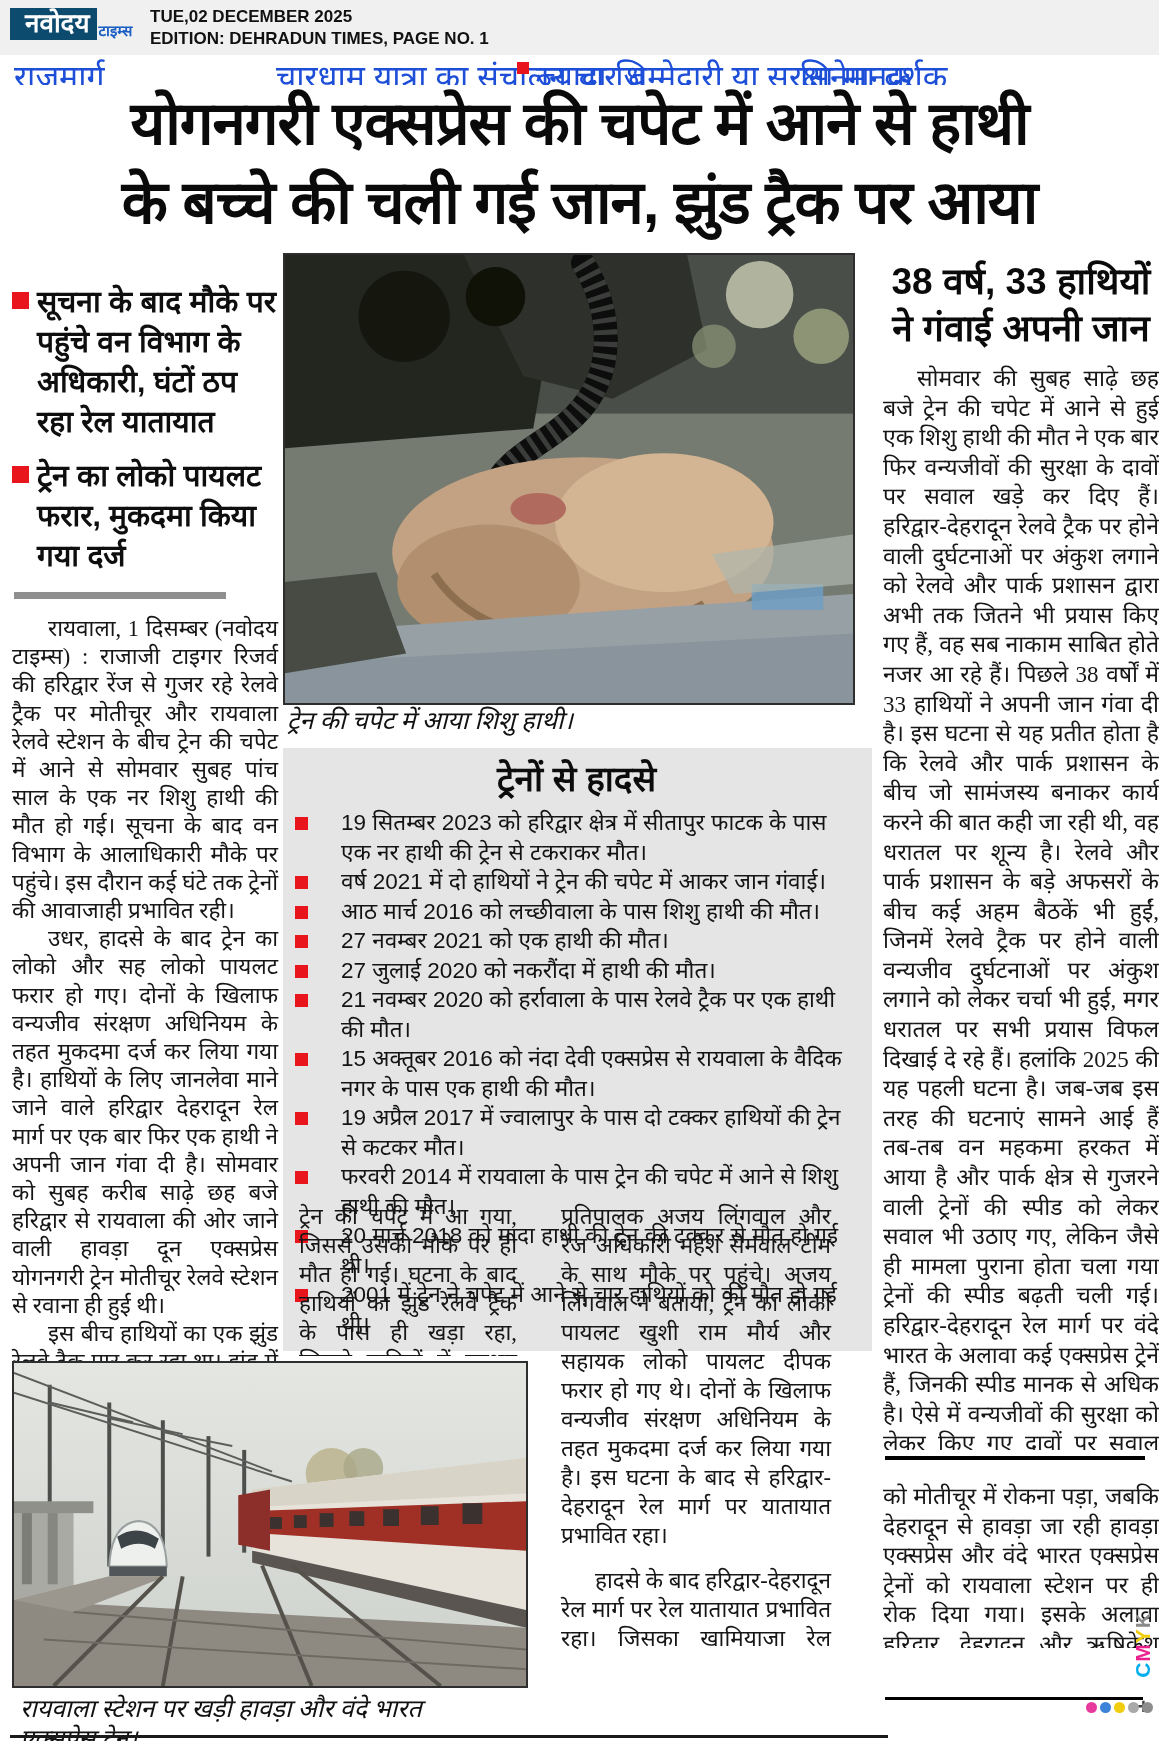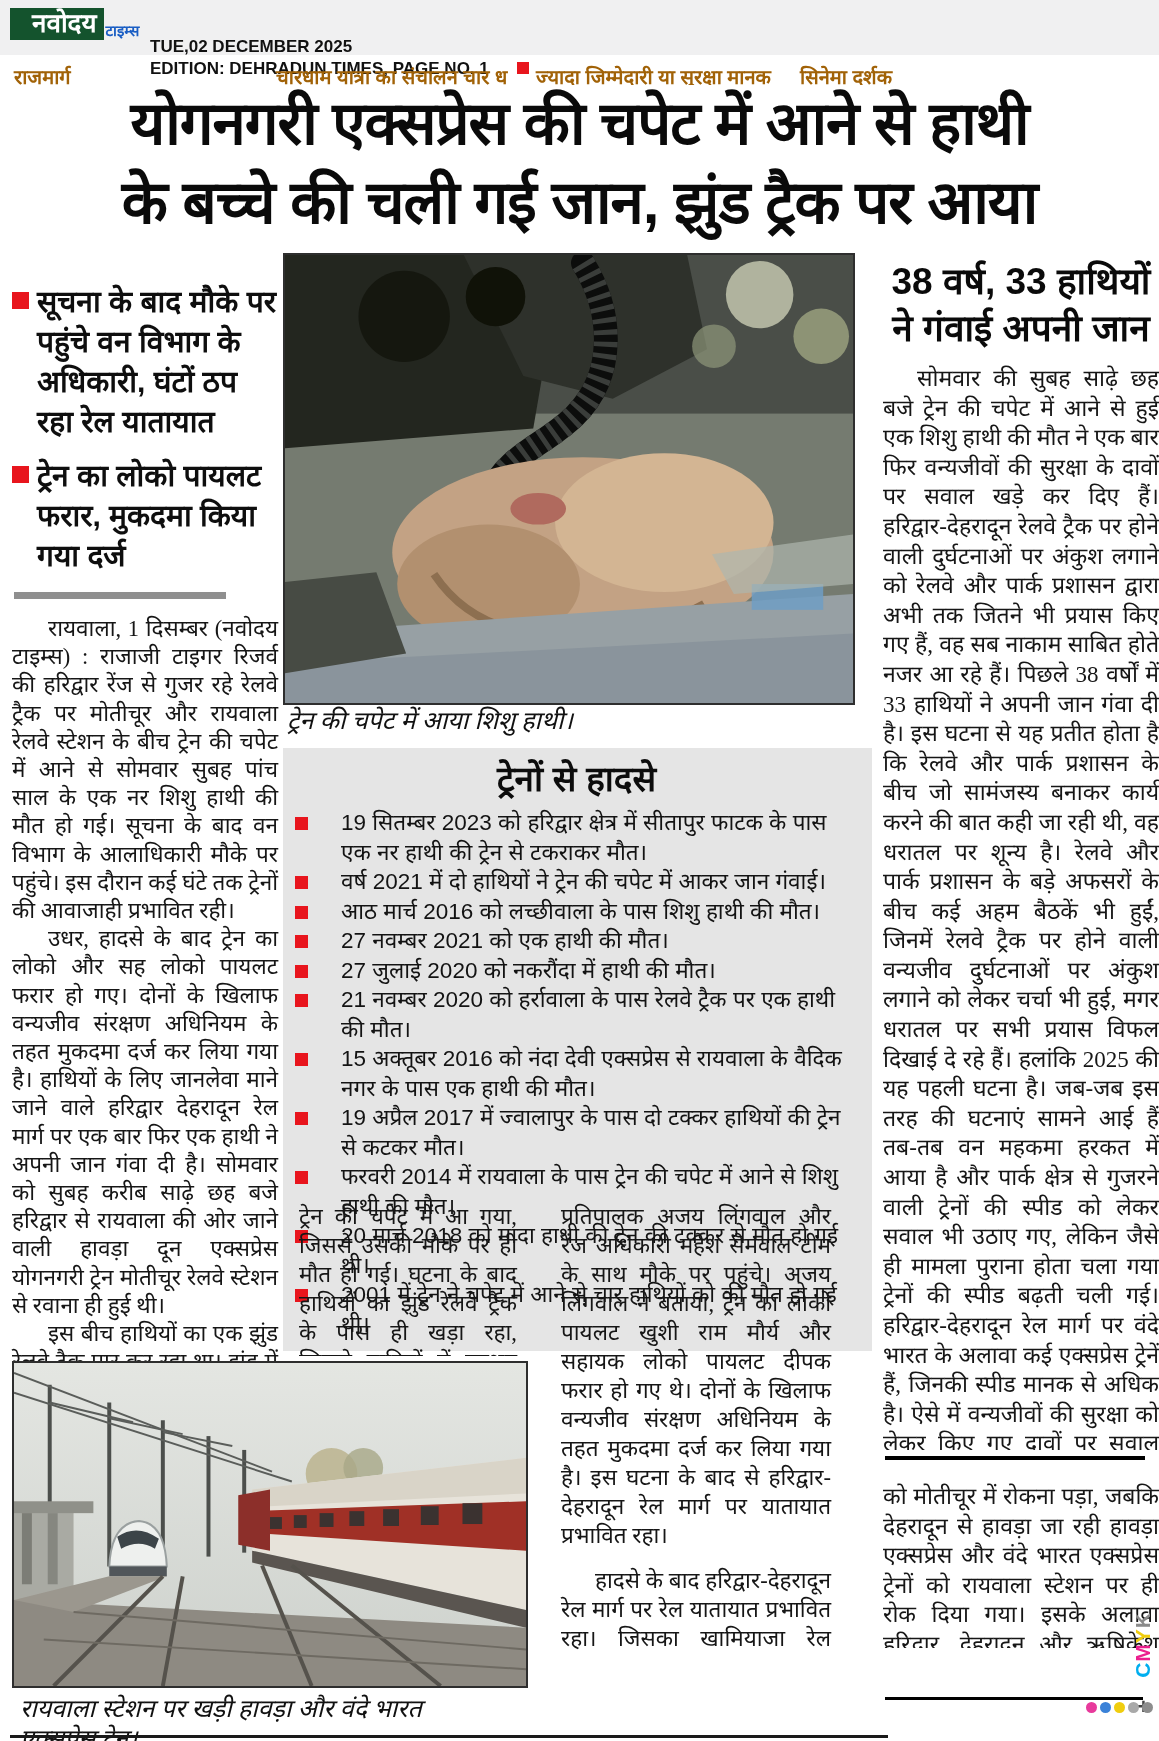--- a/index.html
+++ b/index.html
@@ -2,31 +2,31 @@
 <html><head>
 <meta charset="utf-8">
 <style>
   html,body{margin:0;padding:0;background:#ffffff;}
   .page{position:relative;width:1159px;height:1741px;background:#ffffff;overflow:hidden;
         font-family:"Liberation Serif", serif;color:#141414;}
 
   
   .masthead{position:absolute;left:0;top:0;width:1159px;height:55px;background:#f0f0f1;}
   .logo{position:absolute;left:10px;top:8px;display:flex;align-items:flex-end;}
-  .logo-main{background:#14532d;color:#ffffff;font-family:"Liberation Sans",sans-serif;
-             font-weight:700;font-size:26px;line-height:30px;padding:0 7px 2px 22px;}
+  .logo-main{background:#0c4a6e;color:#ffffff;font-family:"Liberation Sans",sans-serif;
+             font-weight:700;font-size:26px;line-height:30px;padding:0 7px 2px 15px;}
   .logo-sub{color:#1a5ec4;font-family:"Liberation Sans",sans-serif;font-weight:700;
             font-size:15px;line-height:17px;margin-left:2px;padding-bottom:1px;}
   .mast-dates{position:absolute;left:150px;top:6px;font-family:"Liberation Sans",sans-serif;
-              font-weight:700;font-size:17px;line-height:22px;color:#111111;margin-top:30px;}
+              font-weight:700;font-size:17px;line-height:22px;color:#111111;}
 
   
   .crop-strip{position:absolute;left:0;top:55px;width:1159px;height:30px;overflow:hidden;}
   .strip-frag{position:absolute;top:2px;font-family:"Liberation Sans",sans-serif;
-              font-weight:700;font-size:20px;line-height:40px;color:#a16207;white-space:nowrap;}
+              font-weight:400;font-size:32px;line-height:40px;color:#1d4ed8;white-space:nowrap;}
   .strip-sq{position:absolute;left:517px;top:7px;width:12px;height:12px;background:#e8151d;}
 
   
   .headline{position:absolute;left:14px;top:84px;width:1131px;text-align:center;
             font-family:"Liberation Sans",sans-serif;font-weight:900;font-size:60px;
             line-height:79px;color:#0a0a0a;letter-spacing:-1px;}
 
   
   .leftcol{position:absolute;left:12px;top:282px;width:266px;}
   .bullet-item{display:flex;margin-bottom:14px;}

